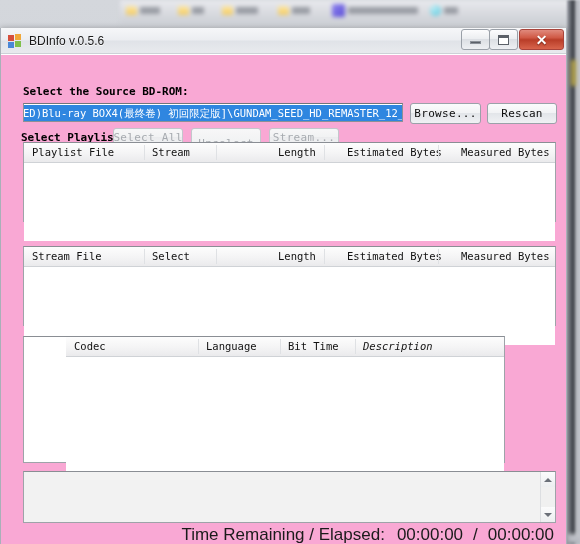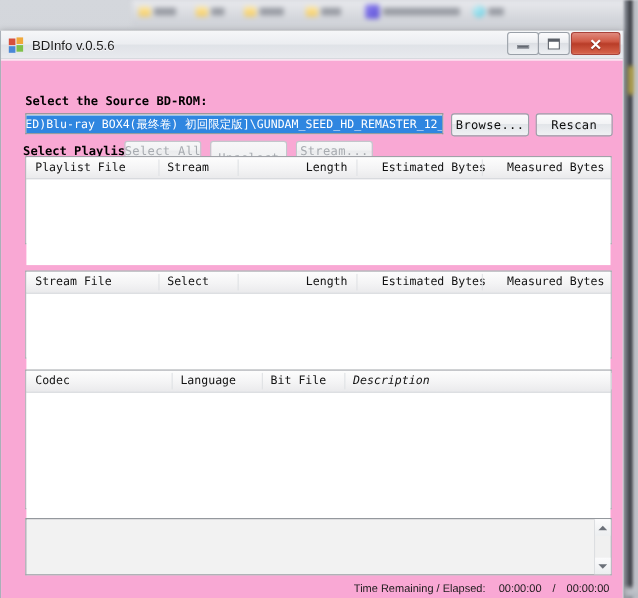--- a/index.html
+++ b/index.html
@@ -321,21 +321,21 @@
   #status-area {
     position: absolute;
     left: 22px; top: 470px;
     width: 533px; height: 20px;
     display: flex;
     align-items: center;
     justify-content: flex-end;
   }
   .status-txt {
     font-family: "Liberation Sans", sans-serif;
-    font-size: 10px;
+    font-size: 17px;
     color: #1b1b1b;
     white-space: nowrap;
   }
   #sep-line {
     position: absolute;
     left: 10px; top: 498px;
     width: 547px; height: 1px;
     background: #d2d5d9;
     border-bottom: 1px solid #ffffff;
   }
@@ -450,25 +450,25 @@
         <span class="col" style="left:323px;">Estimated Bytes</span>
         <span class="col" style="left:437px;">Measured Bytes</span>
         <span class="col-sep" style="left:120px;"></span>
         <span class="col-sep" style="left:192px;"></span>
         <span class="col-sep" style="left:300px;"></span>
         <span class="col-sep" style="left:414px;"></span>
       </div>
       <div class="panel-body"></div>
     </div>
 
-    <div class="panel" style="left:22px; top:281px; width:533px; height:127px;">
+    <div class="panel" style="left:22px; top:281px; width:482px; height:127px;padding-left:42px;">
       <div class="panel-head">
         <span class="col" style="left:8px;">Codec</span>
         <span class="col" style="left:140px;">Language</span>
-        <span class="col" style="left:222px;">Bit File</span>
+        <span class="col" style="left:222px;">Bit Time</span>
         <span class="col" style="left:297px;font-style:italic;">Description</span>
         <span class="col-sep" style="left:132px;"></span>
         <span class="col-sep" style="left:214px;"></span>
         <span class="col-sep" style="left:289px;"></span>
         <span class="col-sep" style="left:531px;"></span>
       </div>
       <div class="panel-body"></div>
     </div>
 
     <div id="log-box">

